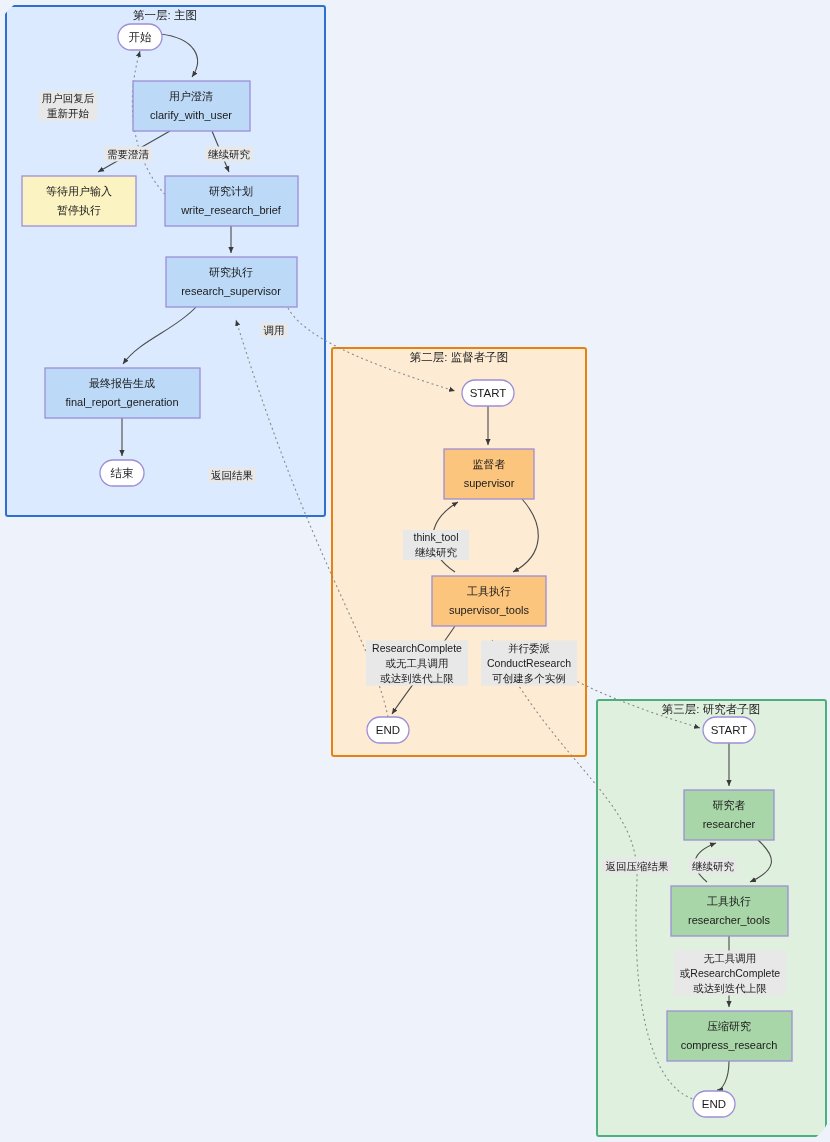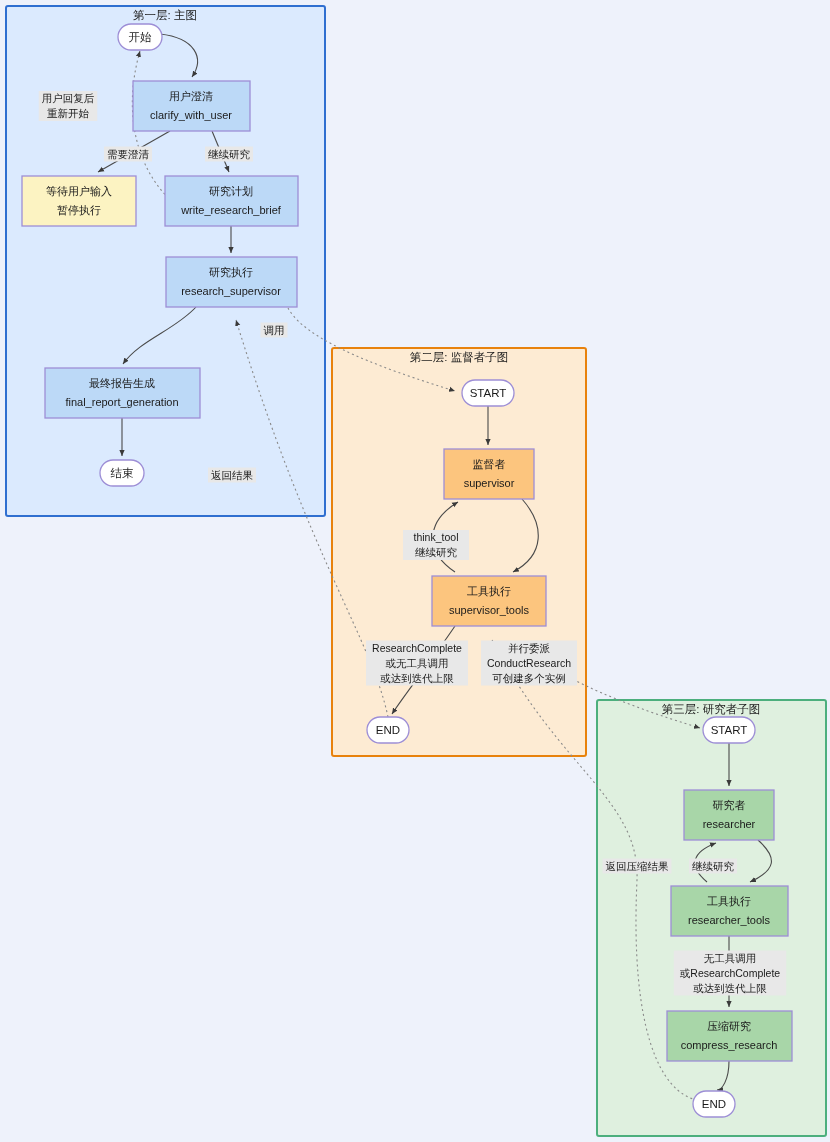--- a/index.html
+++ b/index.html
@@ -1,18 +1,18 @@
 <!DOCTYPE html>
 <html><head>
 <meta charset="utf-8">
 <style>
   html,body{margin:0;padding:0;background:#eef2fb;}
   body{width:830px;height:1142px;position:relative;
        font-family:"Liberation Sans","DejaVu Sans",sans-serif;}
-  #stage{position:absolute;left:0;top:0;width:830px;height:1142px;overflow:hidden;}
+  #stage{position:absolute;left:0;top:0;width:830px;height:1142px;overflow:hidden;border-radius:31px;}
   svg#diagram{position:absolute;left:0;top:0;width:830px;height:1142px;display:block;}
   .ctitle{font-size:11.5px;fill:#1a1a1a;text-anchor:middle;dominant-baseline:middle;}
   .nline1{font-size:11px;fill:#1a1a1a;text-anchor:middle;dominant-baseline:middle;}
   .nline2{font-size:11px;fill:#1a1a1a;text-anchor:middle;dominant-baseline:middle;}
   .term{font-size:11.5px;fill:#1a1a1a;text-anchor:middle;dominant-baseline:middle;}
   .elab{font-size:10.5px;fill:#1a1a1a;text-anchor:middle;dominant-baseline:middle;}
   .edge{fill:none;stroke:#4a4a4a;stroke-width:1.1;}
   .dedge{fill:none;stroke:#8a8a8a;stroke-width:1.1;stroke-dasharray:2 3;}
 </style>
 </head>

